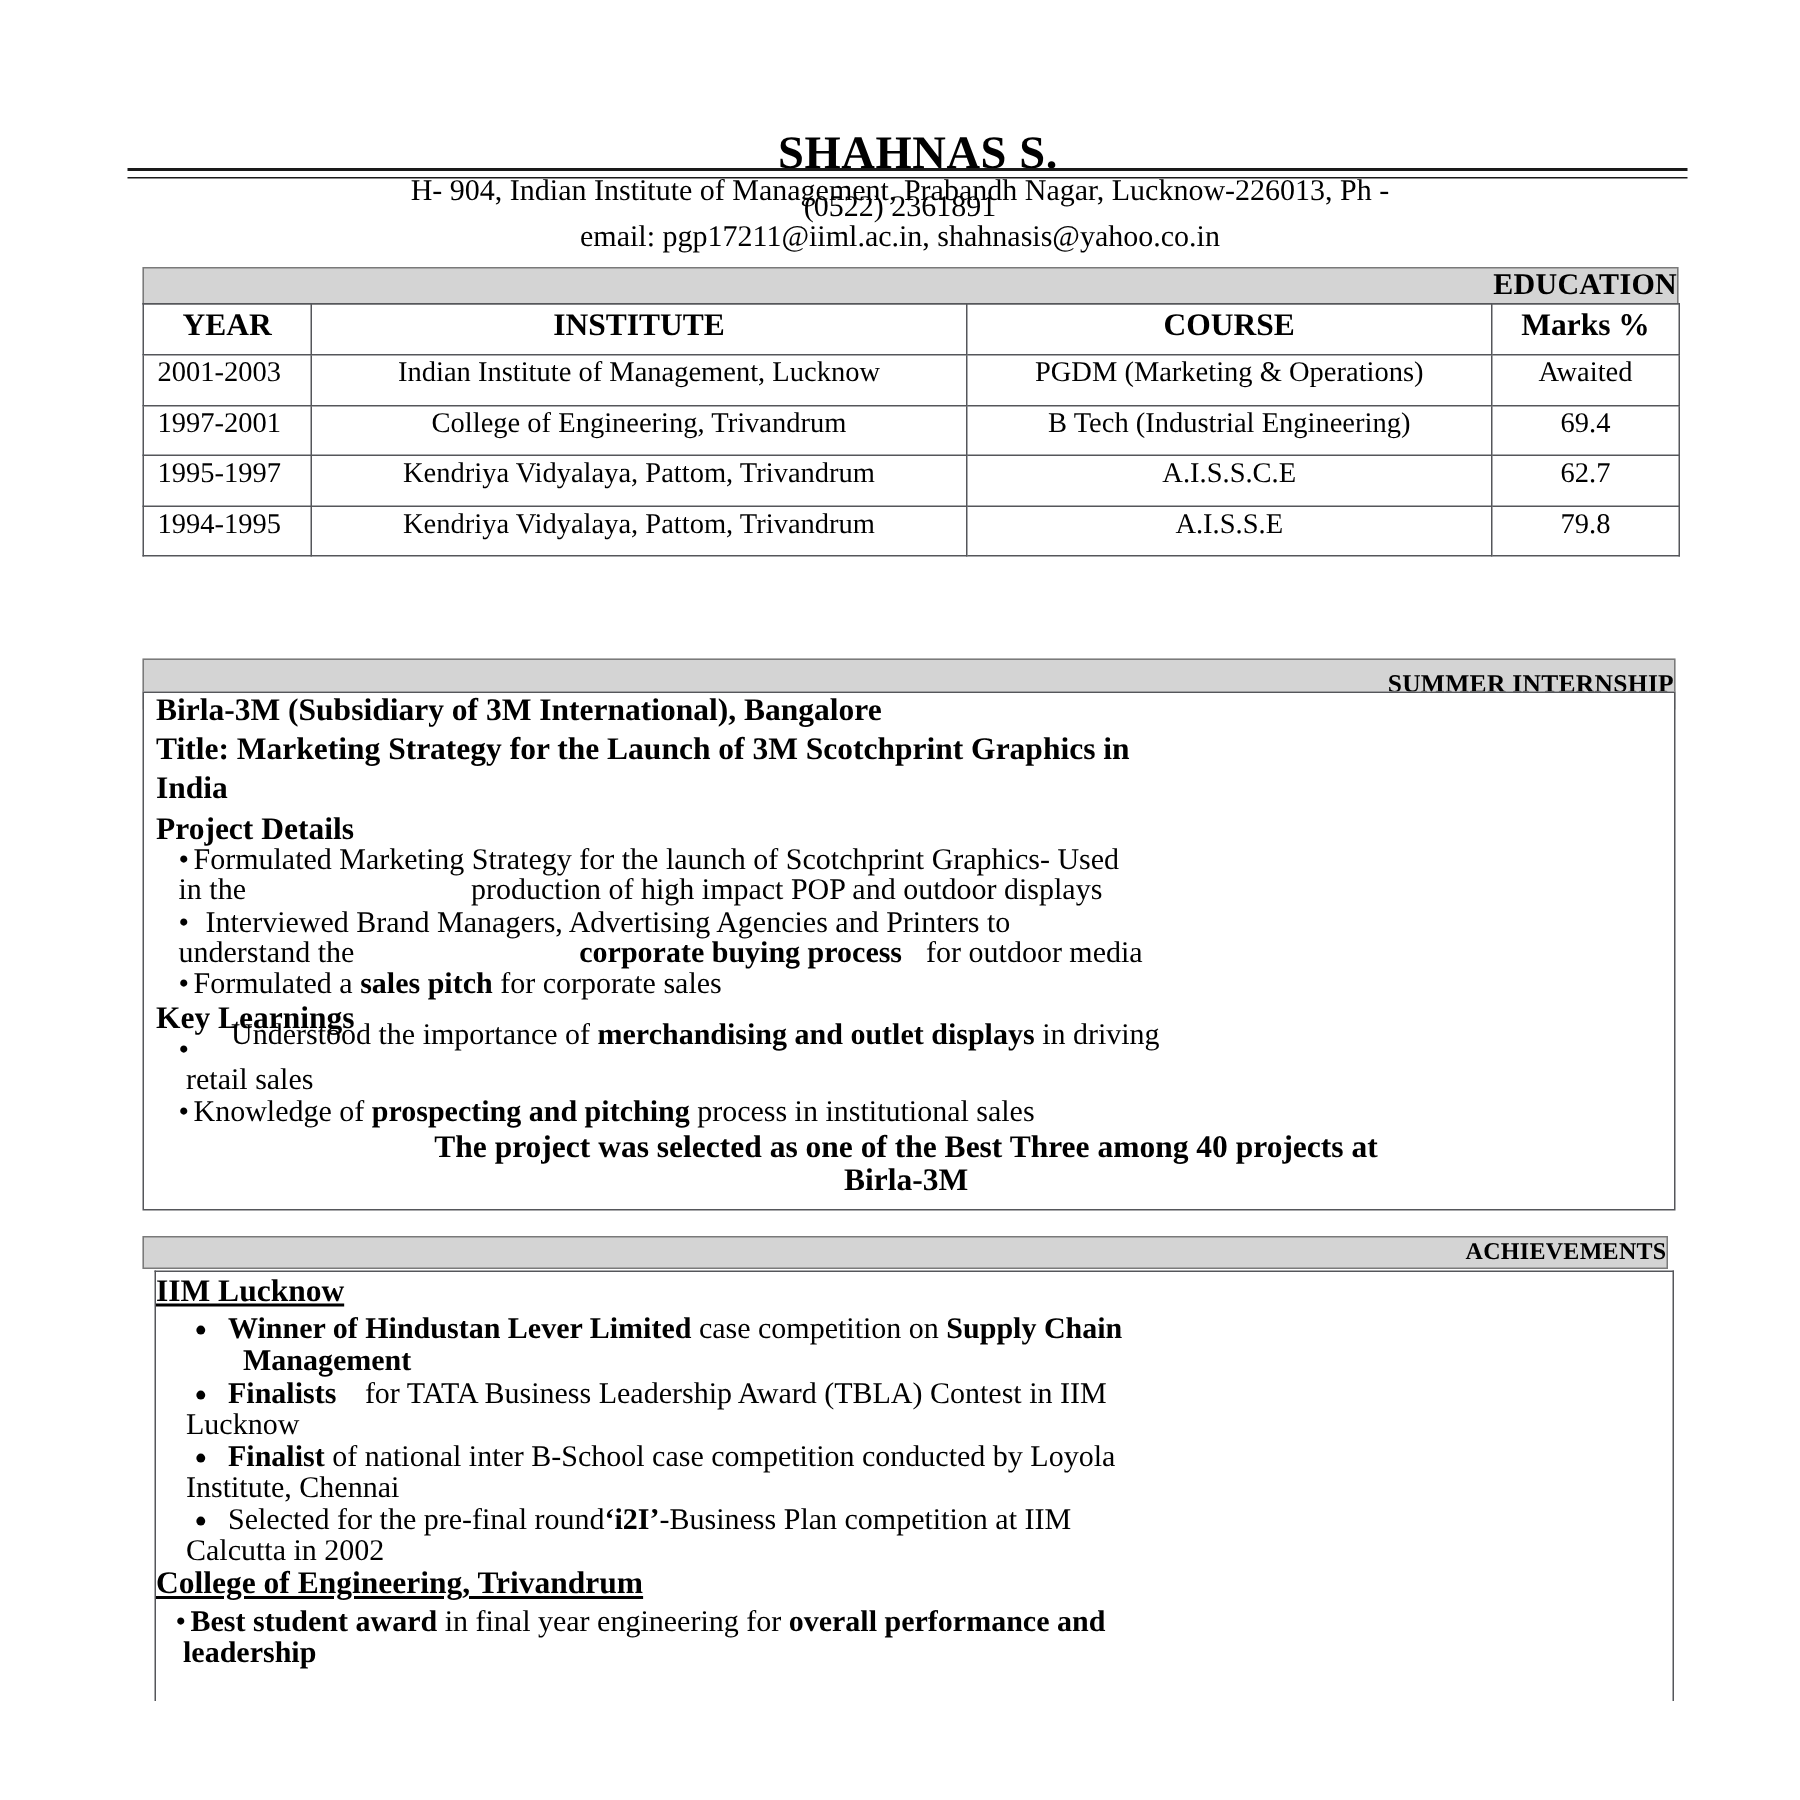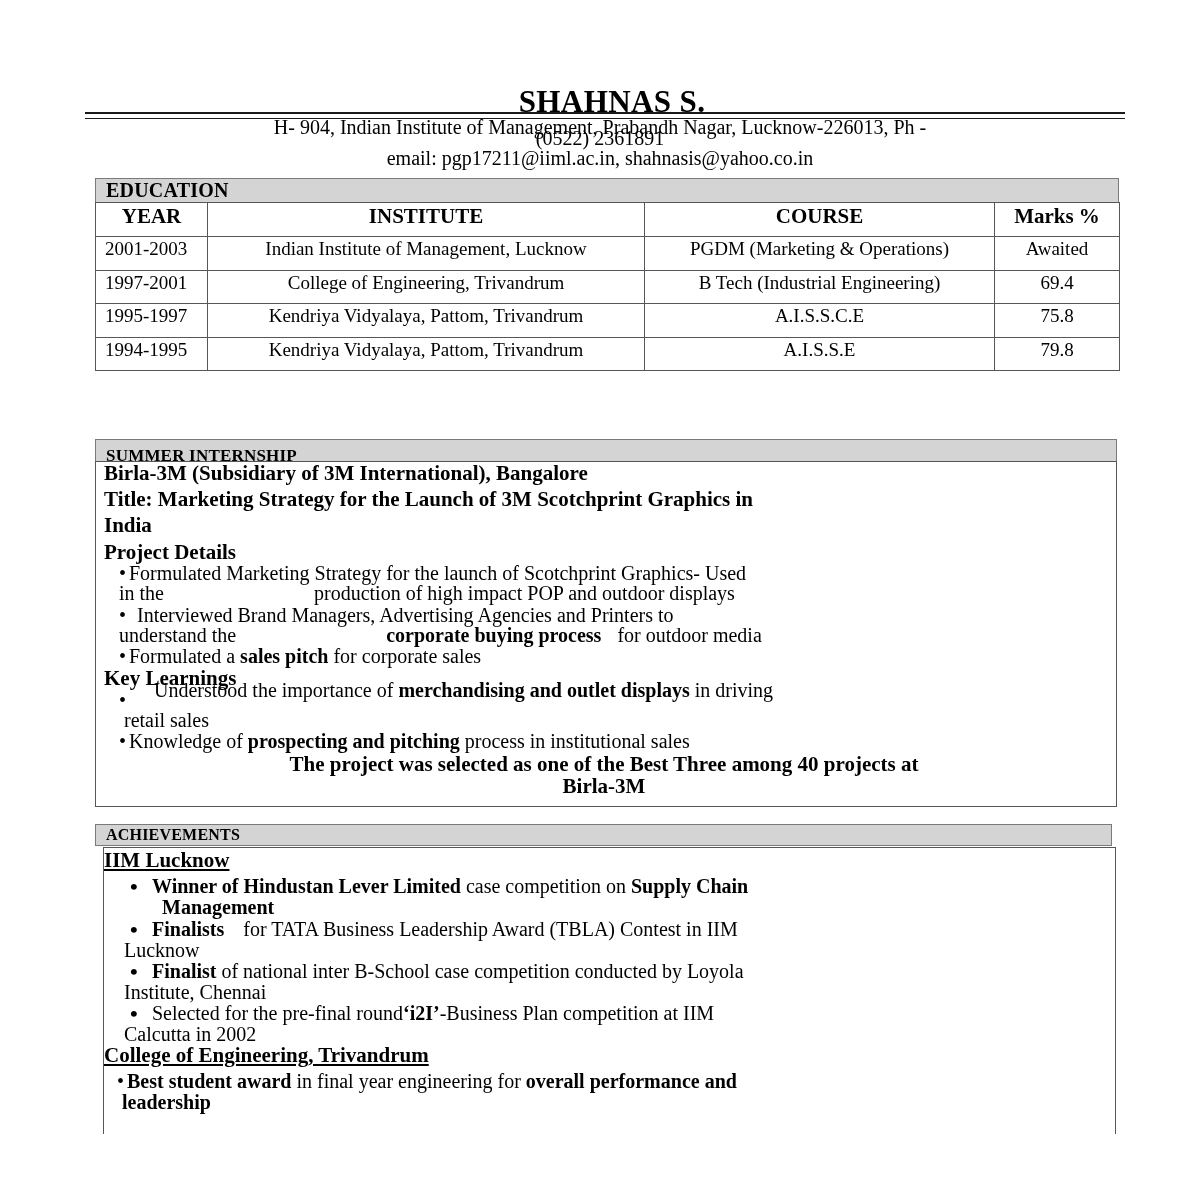--- a/index.html
+++ b/index.html
@@ -72,20 +72,21 @@
   .sec-bar {
     position: absolute;
     background: #d4d4d4;
     border: 1px solid #7a7a7a;
     box-sizing: border-box;
     font-weight: bold;
     display: flex;
     align-items: center;
     padding-left: 10px;
     letter-spacing: 0.2px;
+    justify-content: flex-end;
   }
 
   
   .edu-table {
     position: absolute;
     left: 95px;
     top: 202px;
     width: 1024px;
     border-collapse: collapse;
     table-layout: fixed;
@@ -187,21 +188,21 @@
       <tr>
         <td class="yr">1997-2001</td>
         <td>College of Engineering, Trivandrum</td>
         <td class="wrap">B Tech (Industrial Engineering)</td>
         <td>69.4</td>
       </tr>
       <tr>
         <td class="yr">1995-1997</td>
         <td class="wrap">Kendriya Vidyalaya, Pattom, Trivandrum</td>
         <td>A.I.S.S.C.E</td>
-        <td>75.8</td>
+        <td>62.7</td>
       </tr>
       <tr>
         <td class="yr">1994-1995</td>
         <td class="wrap">Kendriya Vidyalaya, Pattom, Trivandrum</td>
         <td>A.I.S.S.E</td>
         <td>79.8</td>
       </tr>
     </tbody>
   </table>
 

